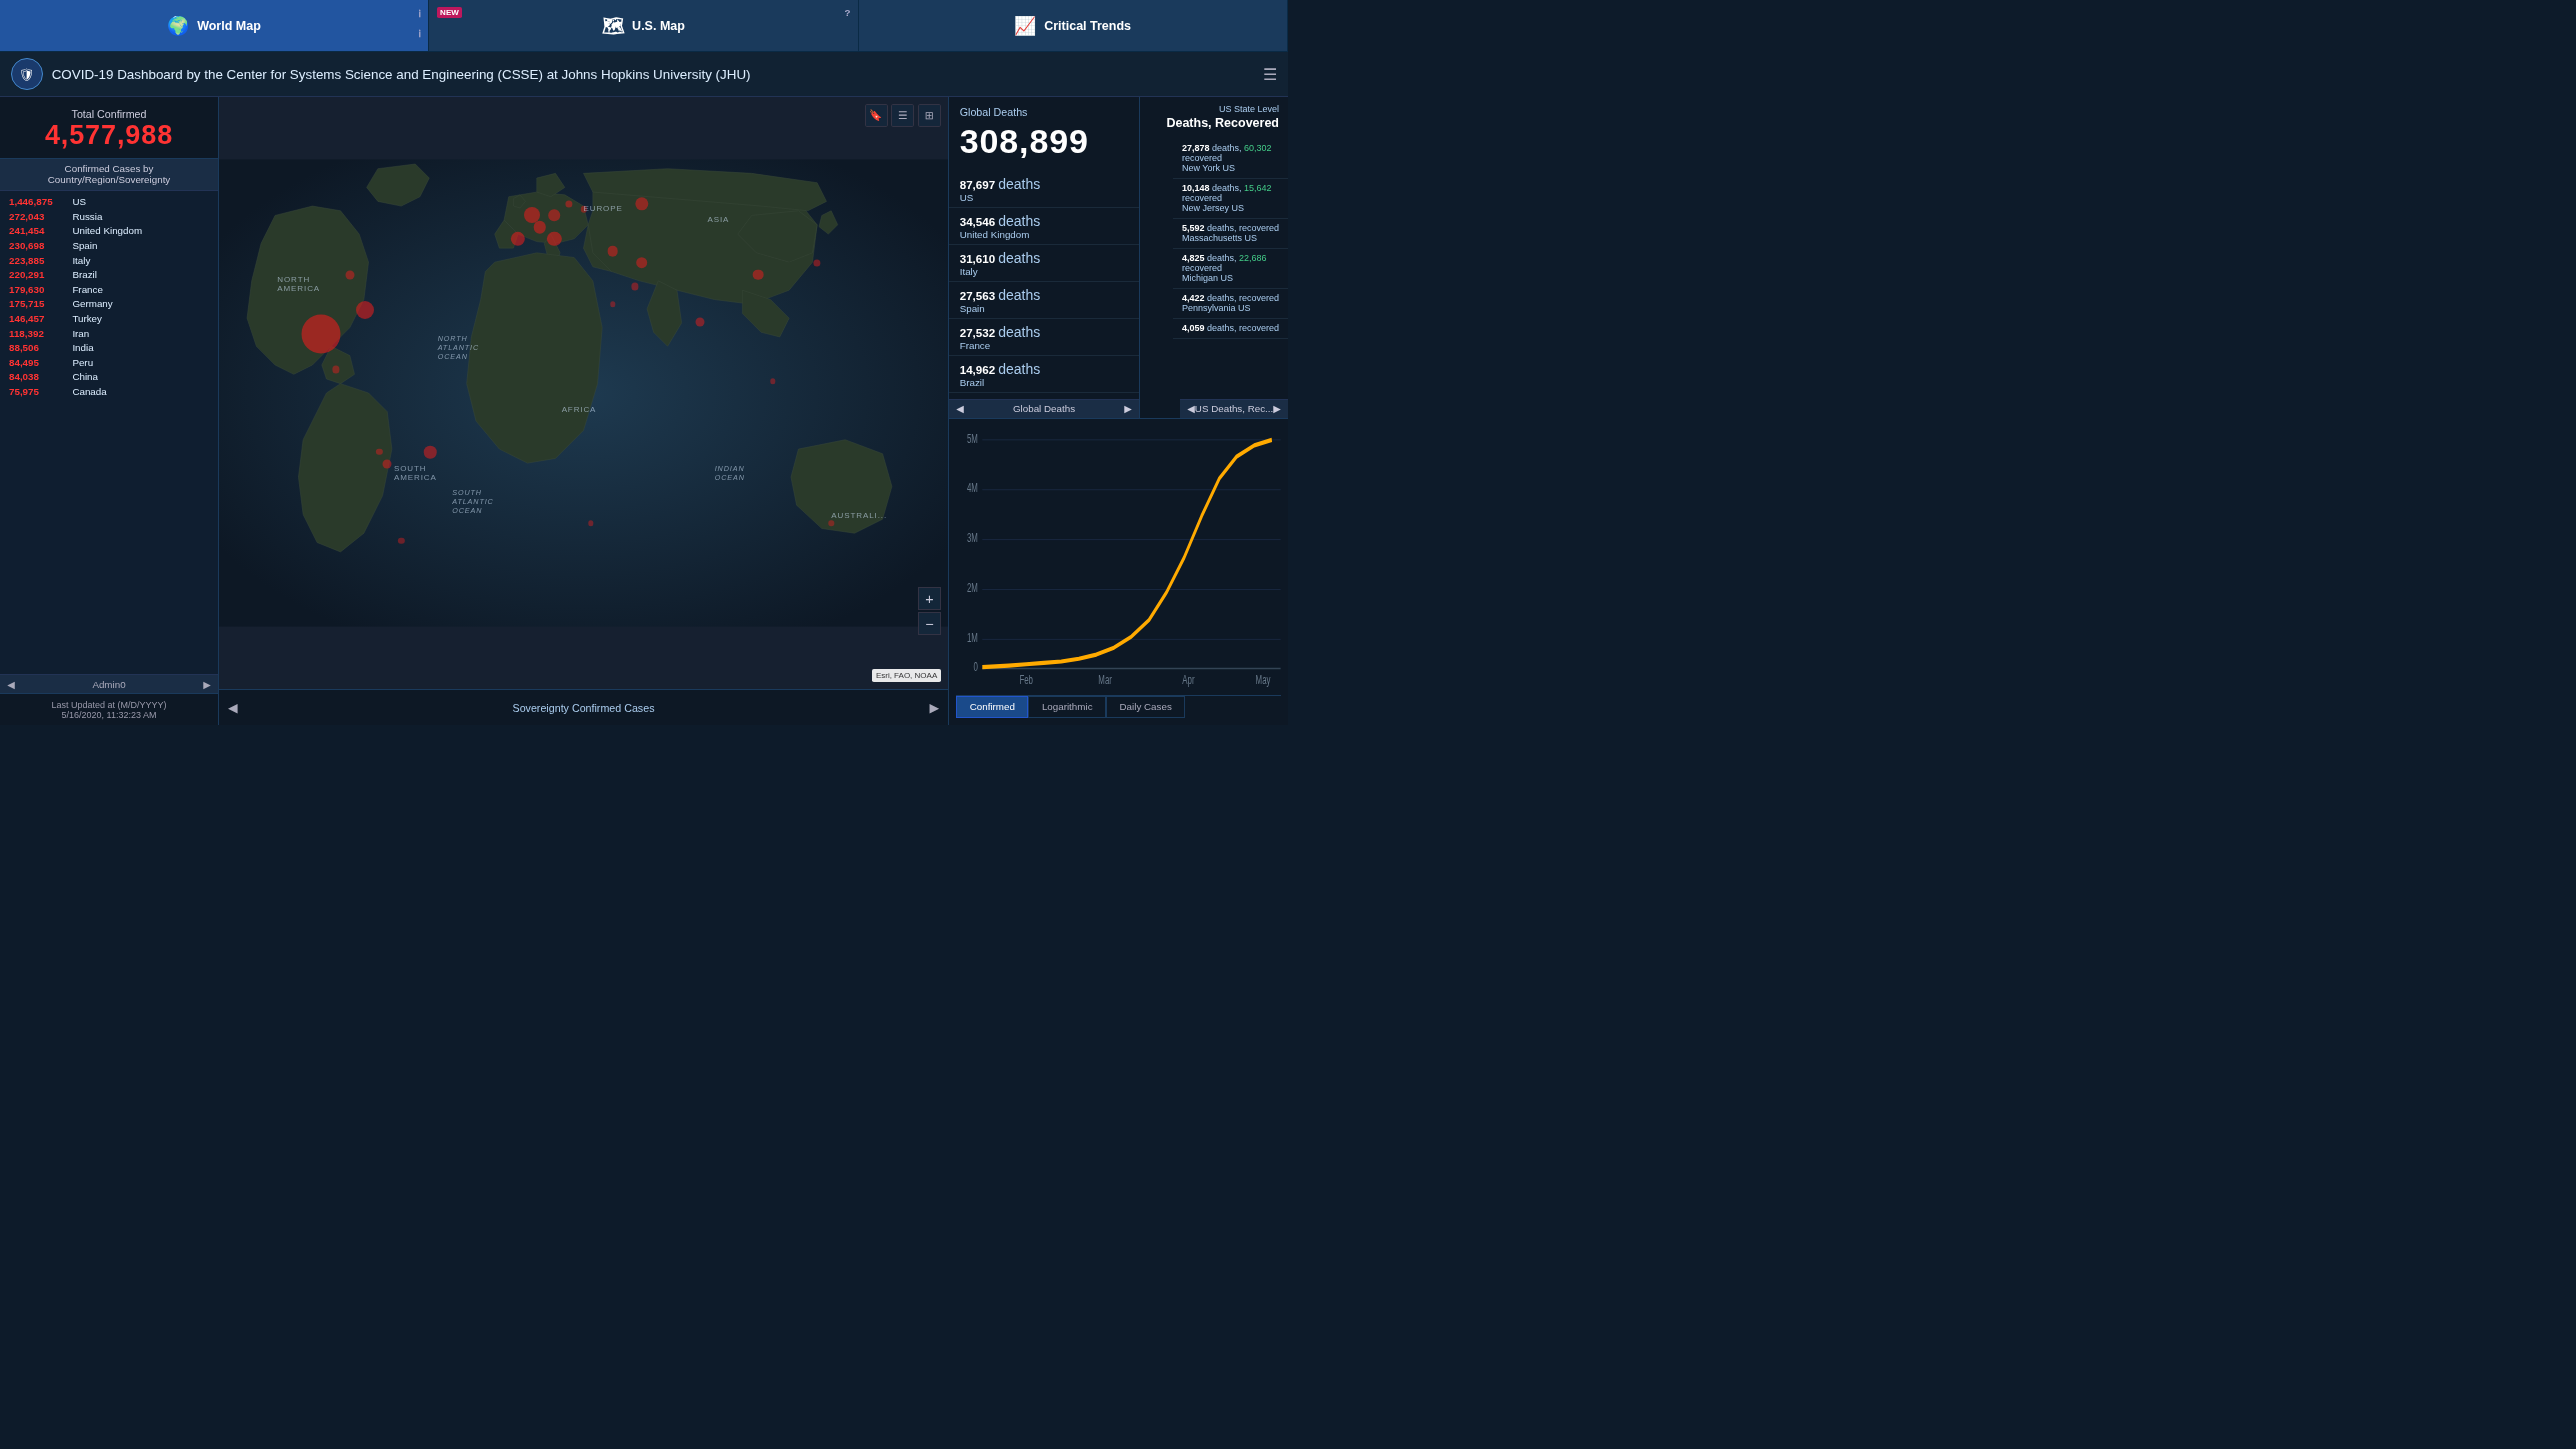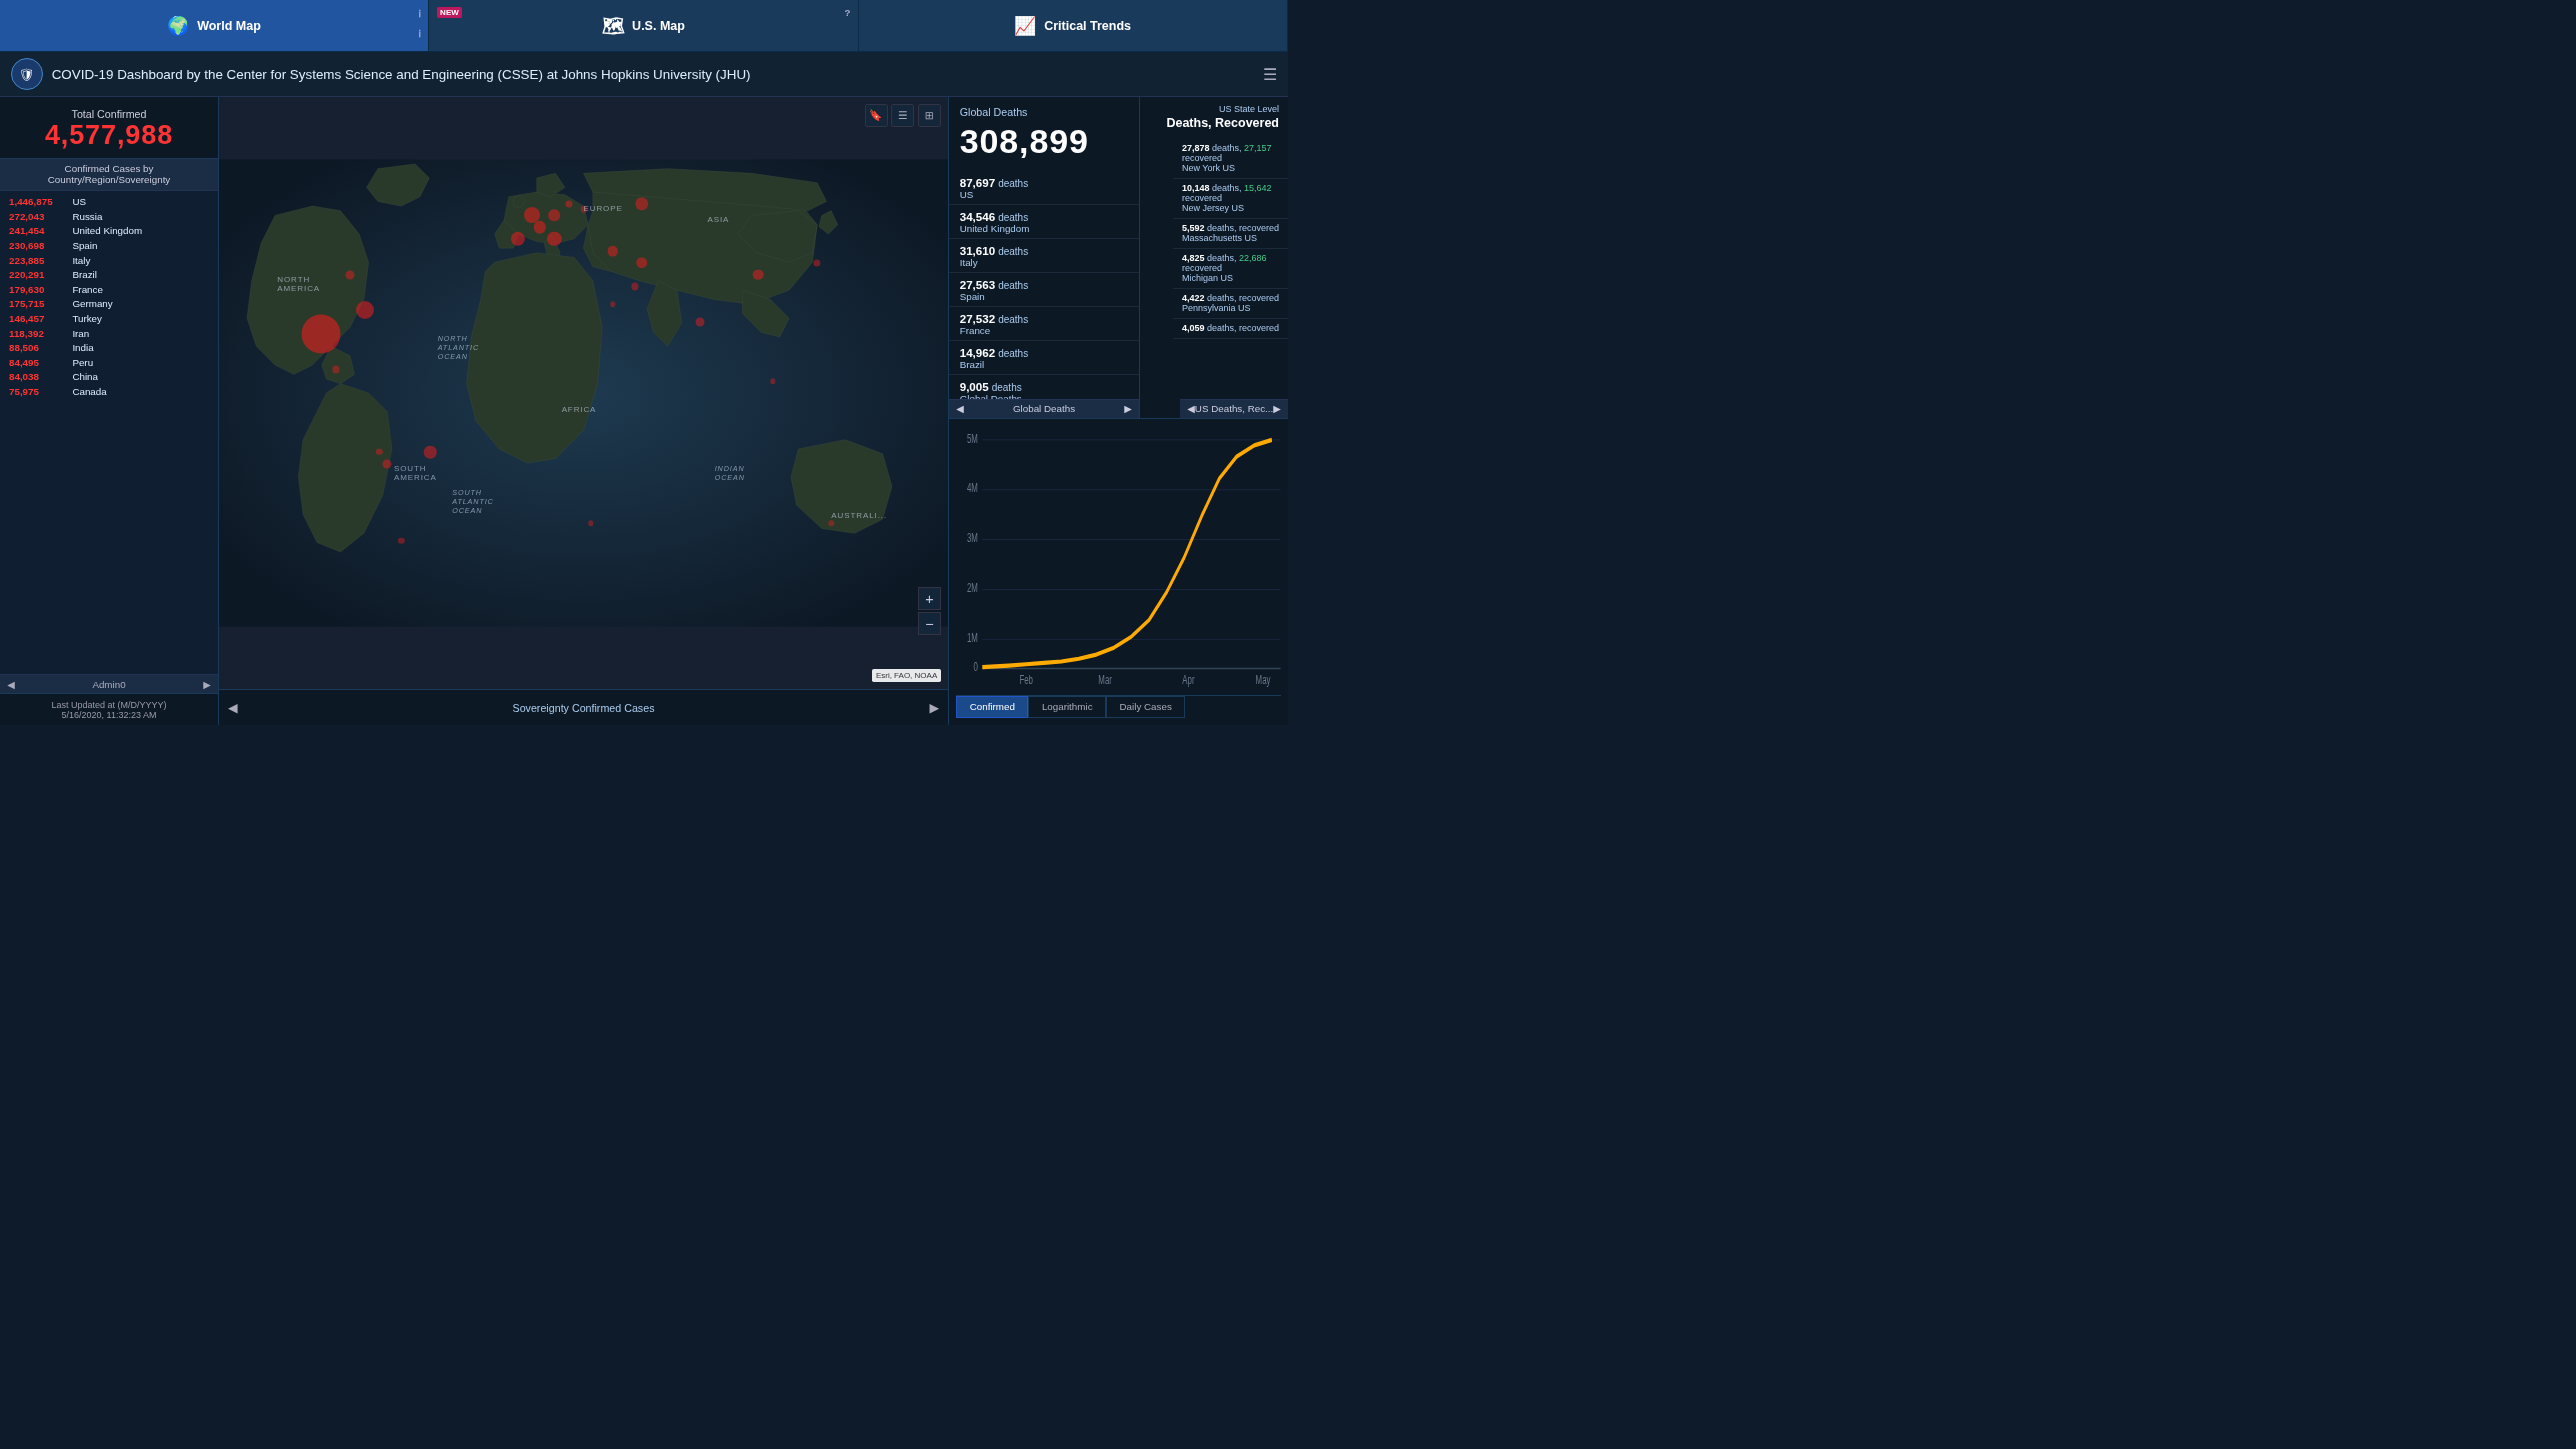--- a/index.html
+++ b/index.html
@@ -290,21 +290,21 @@
       padding: 3.6px 0;
     }
     .deaths-list::-webkit-scrollbar { width: 3.6px; }
     .deaths-list::-webkit-scrollbar-track { background: #0d1825; }
     .deaths-list::-webkit-scrollbar-thumb { background: #334; }
     .death-item {
       padding: 4.5px 10.7px;
       border-bottom: 0.9px solid #1a2a3a;
     }
     .death-item .d-num { color: #fff; font-size: 11.6px; font-weight: bold; }
-    .death-item .d-label { color: #aaccee; font-size: 10px; }
+    .death-item .d-label { color: #aaccee; font-size: 14px; }
     .death-item .d-country { color: #aaccee; font-size: 9.8px; }
     .panel-nav {
       display: flex;
       align-items: center;
       justify-content: space-between;
       padding: 3.6px 7.2px;
       background: #1a2d45;
       border-top: 0.9px solid #223355;
     }
     .panel-nav span { font-size: 9.8px; color: #ccd; }
@@ -717,21 +717,21 @@
         </div>
       </div>
 
       <div class="us-state-panel">
         <div class="us-state-header">US State Level</div>
         <div class="us-state-title">Deaths, Recovered</div>
         <div class="us-state-list">
           <div class="us-state-item">
             <span class="s-num">27,878</span>
             <span class="s-name"> deaths, </span>
-            <span class="s-green">27,157</span>
+            <span class="s-green">60,302</span>
             <div class="s-name">recovered</div>
             <div class="s-name">New York US</div>
           </div>
           <div class="us-state-item">
             <span class="s-num">10,148</span>
             <span class="s-name"> deaths, </span>
             <span class="s-green">15,642</span>
             <div class="s-name">recovered</div>
             <div class="s-name">New Jersey US</div>
           </div>

